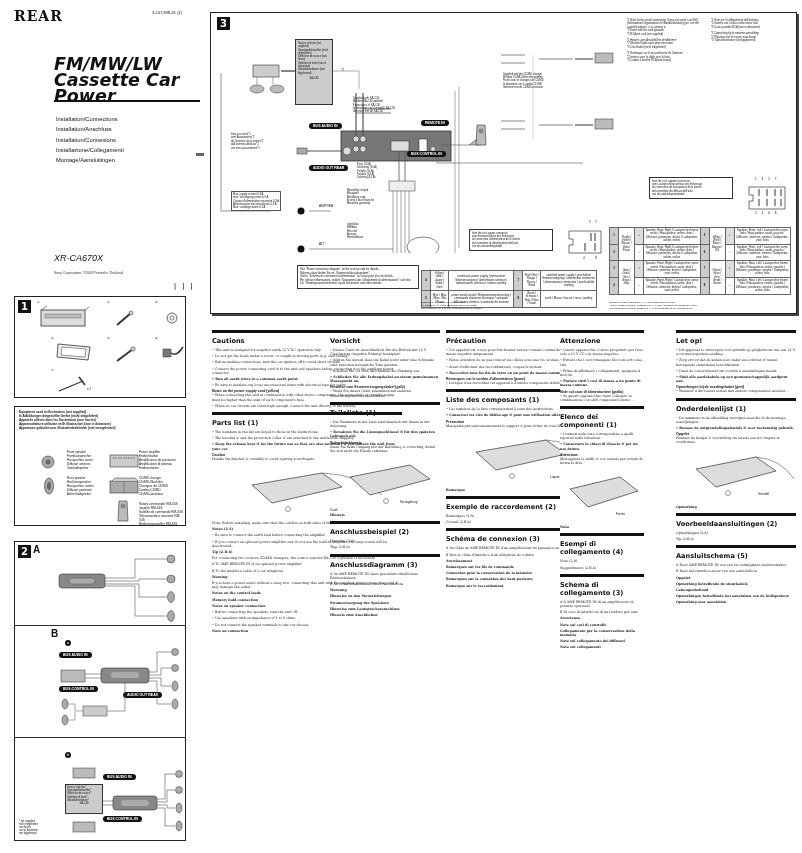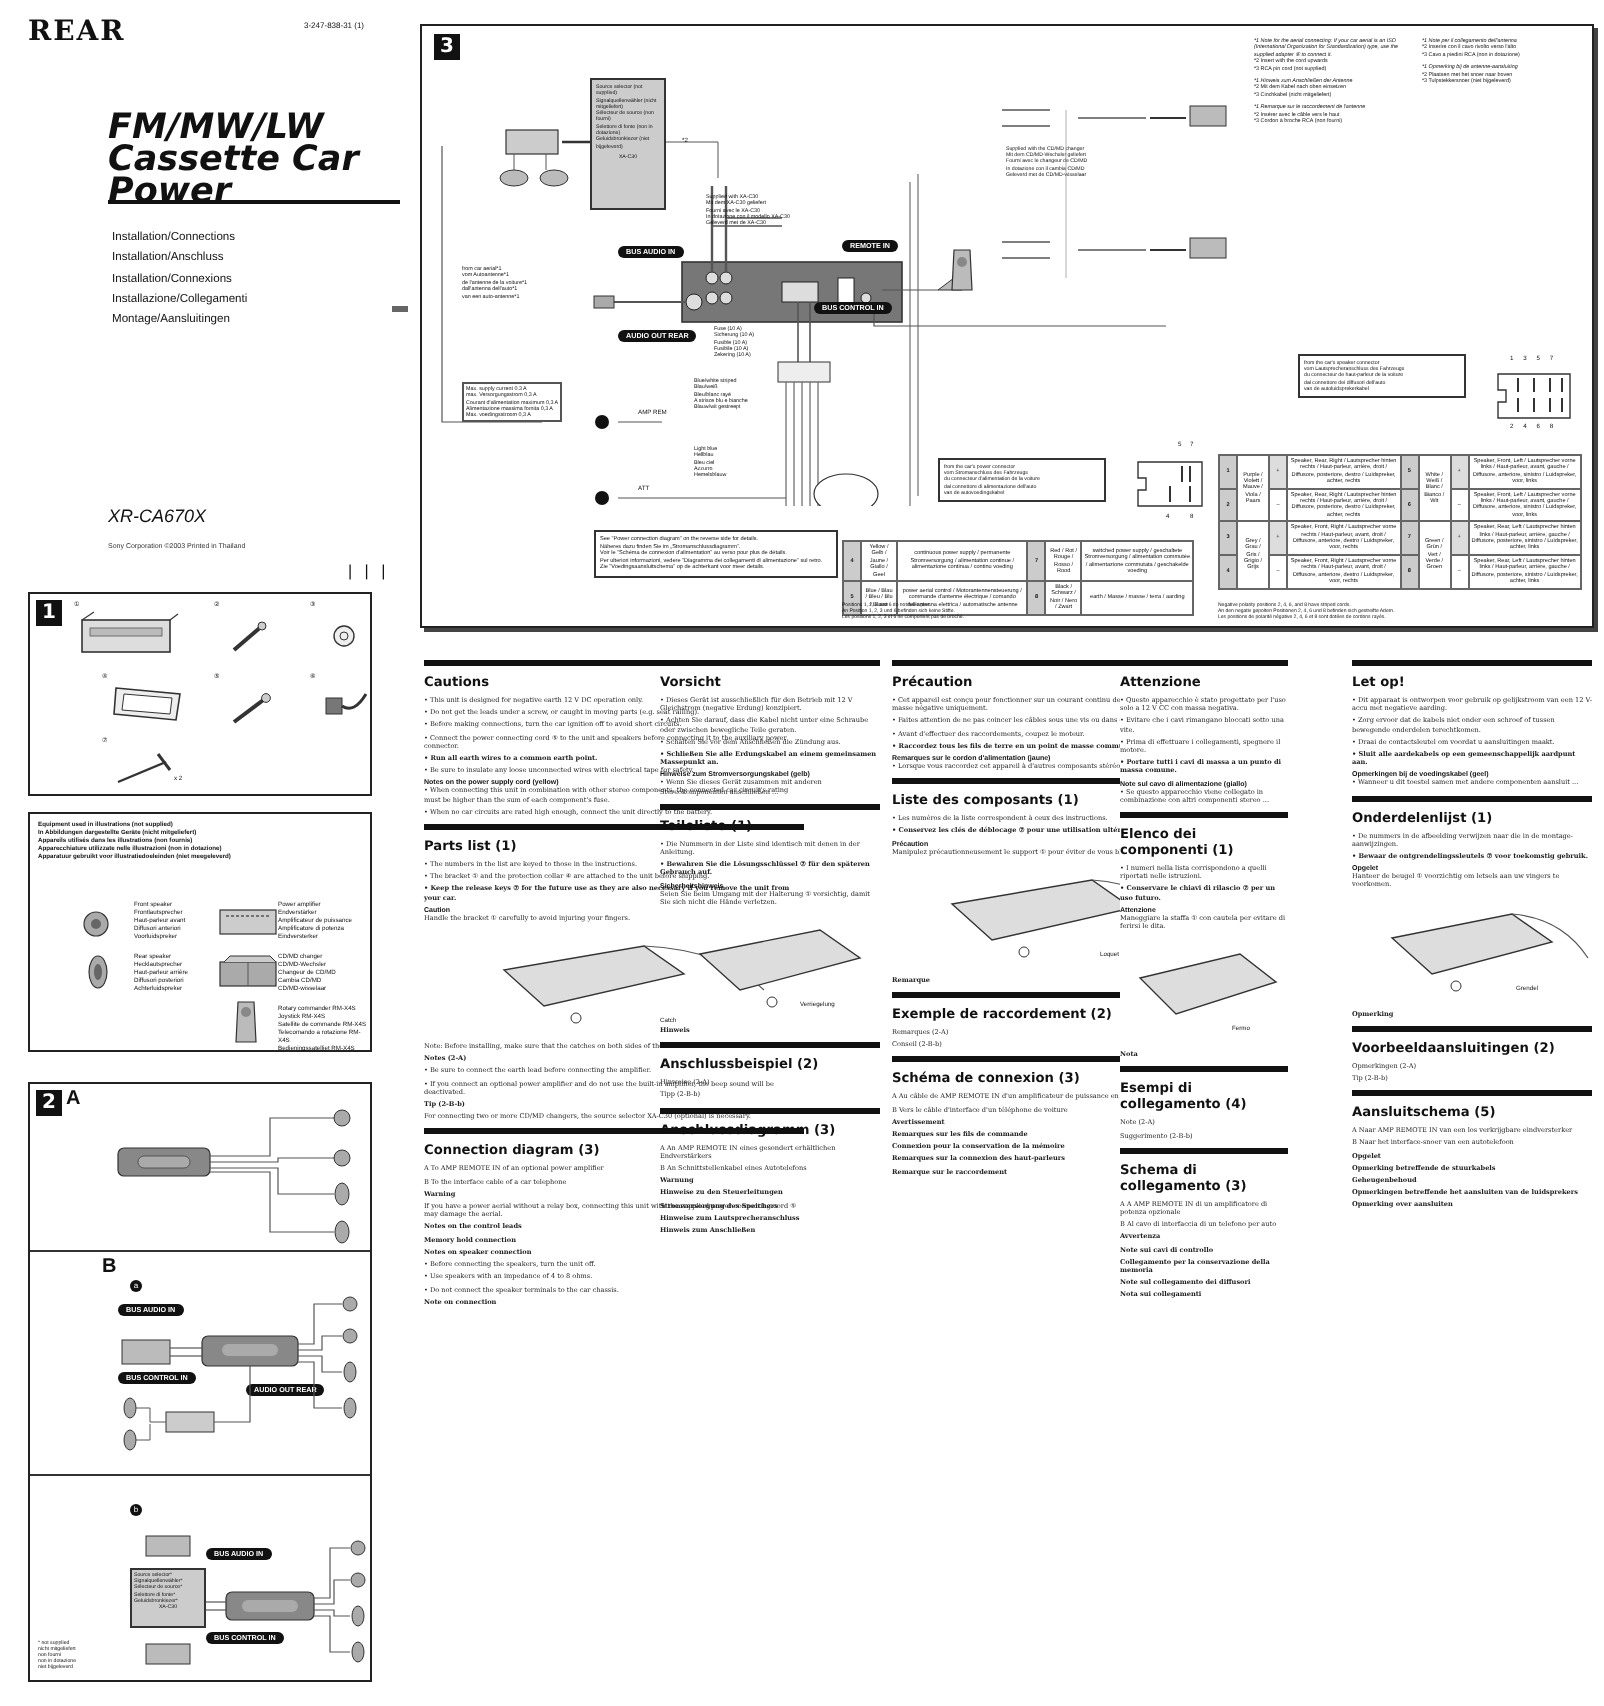--- a/index.html
+++ b/index.html
@@ -540,21 +540,20 @@
         <circle cx="76" cy="44" r="2.5" fill="none" stroke="#333" stroke-width="0.5"></circle>
       </svg>
     <span class="abs tiny" style="left:118px;top:44px">Catch</span>
   </div>
   <p>Note: Before installing, make sure that the catches on both sides of the bracket ① are bent inwards 2 mm.</p>
   <p class="b">Notes (2-A)</p>
     <p>• Be sure to connect the earth lead before connecting the amplifier.</p>
     <p>• If you connect an optional power amplifier and do not use the built-in amplifier, the beep sound will be deactivated.</p>
     <p class="b">Tip (2-B-b)</p>
     <p>For connecting two or more CD/MD changers, the source selector XA-C30 (optional) is necessary.</p>
-  <h3>Connection diagram (3)</h3>
   <p>A To AMP REMOTE IN of an optional power amplifier</p>
     <p>B To the interface cable of a car telephone</p>
     <p class="b">Warning</p>
     <p>If you have a power aerial without a relay box, connecting this unit with the supplied power connecting cord ⑤ may damage the aerial.</p>
     <p class="b">Notes on the control leads</p>
     <p class="b">Memory hold connection</p>
     <p class="b">Notes on speaker connection</p>
     <p>• Before connecting the speakers, turn the unit off.</p>
     <p>• Use speakers with an impedance of 4 to 8 ohms.</p>
     <p>• Do not connect the speaker terminals to the car chassis.</p>

